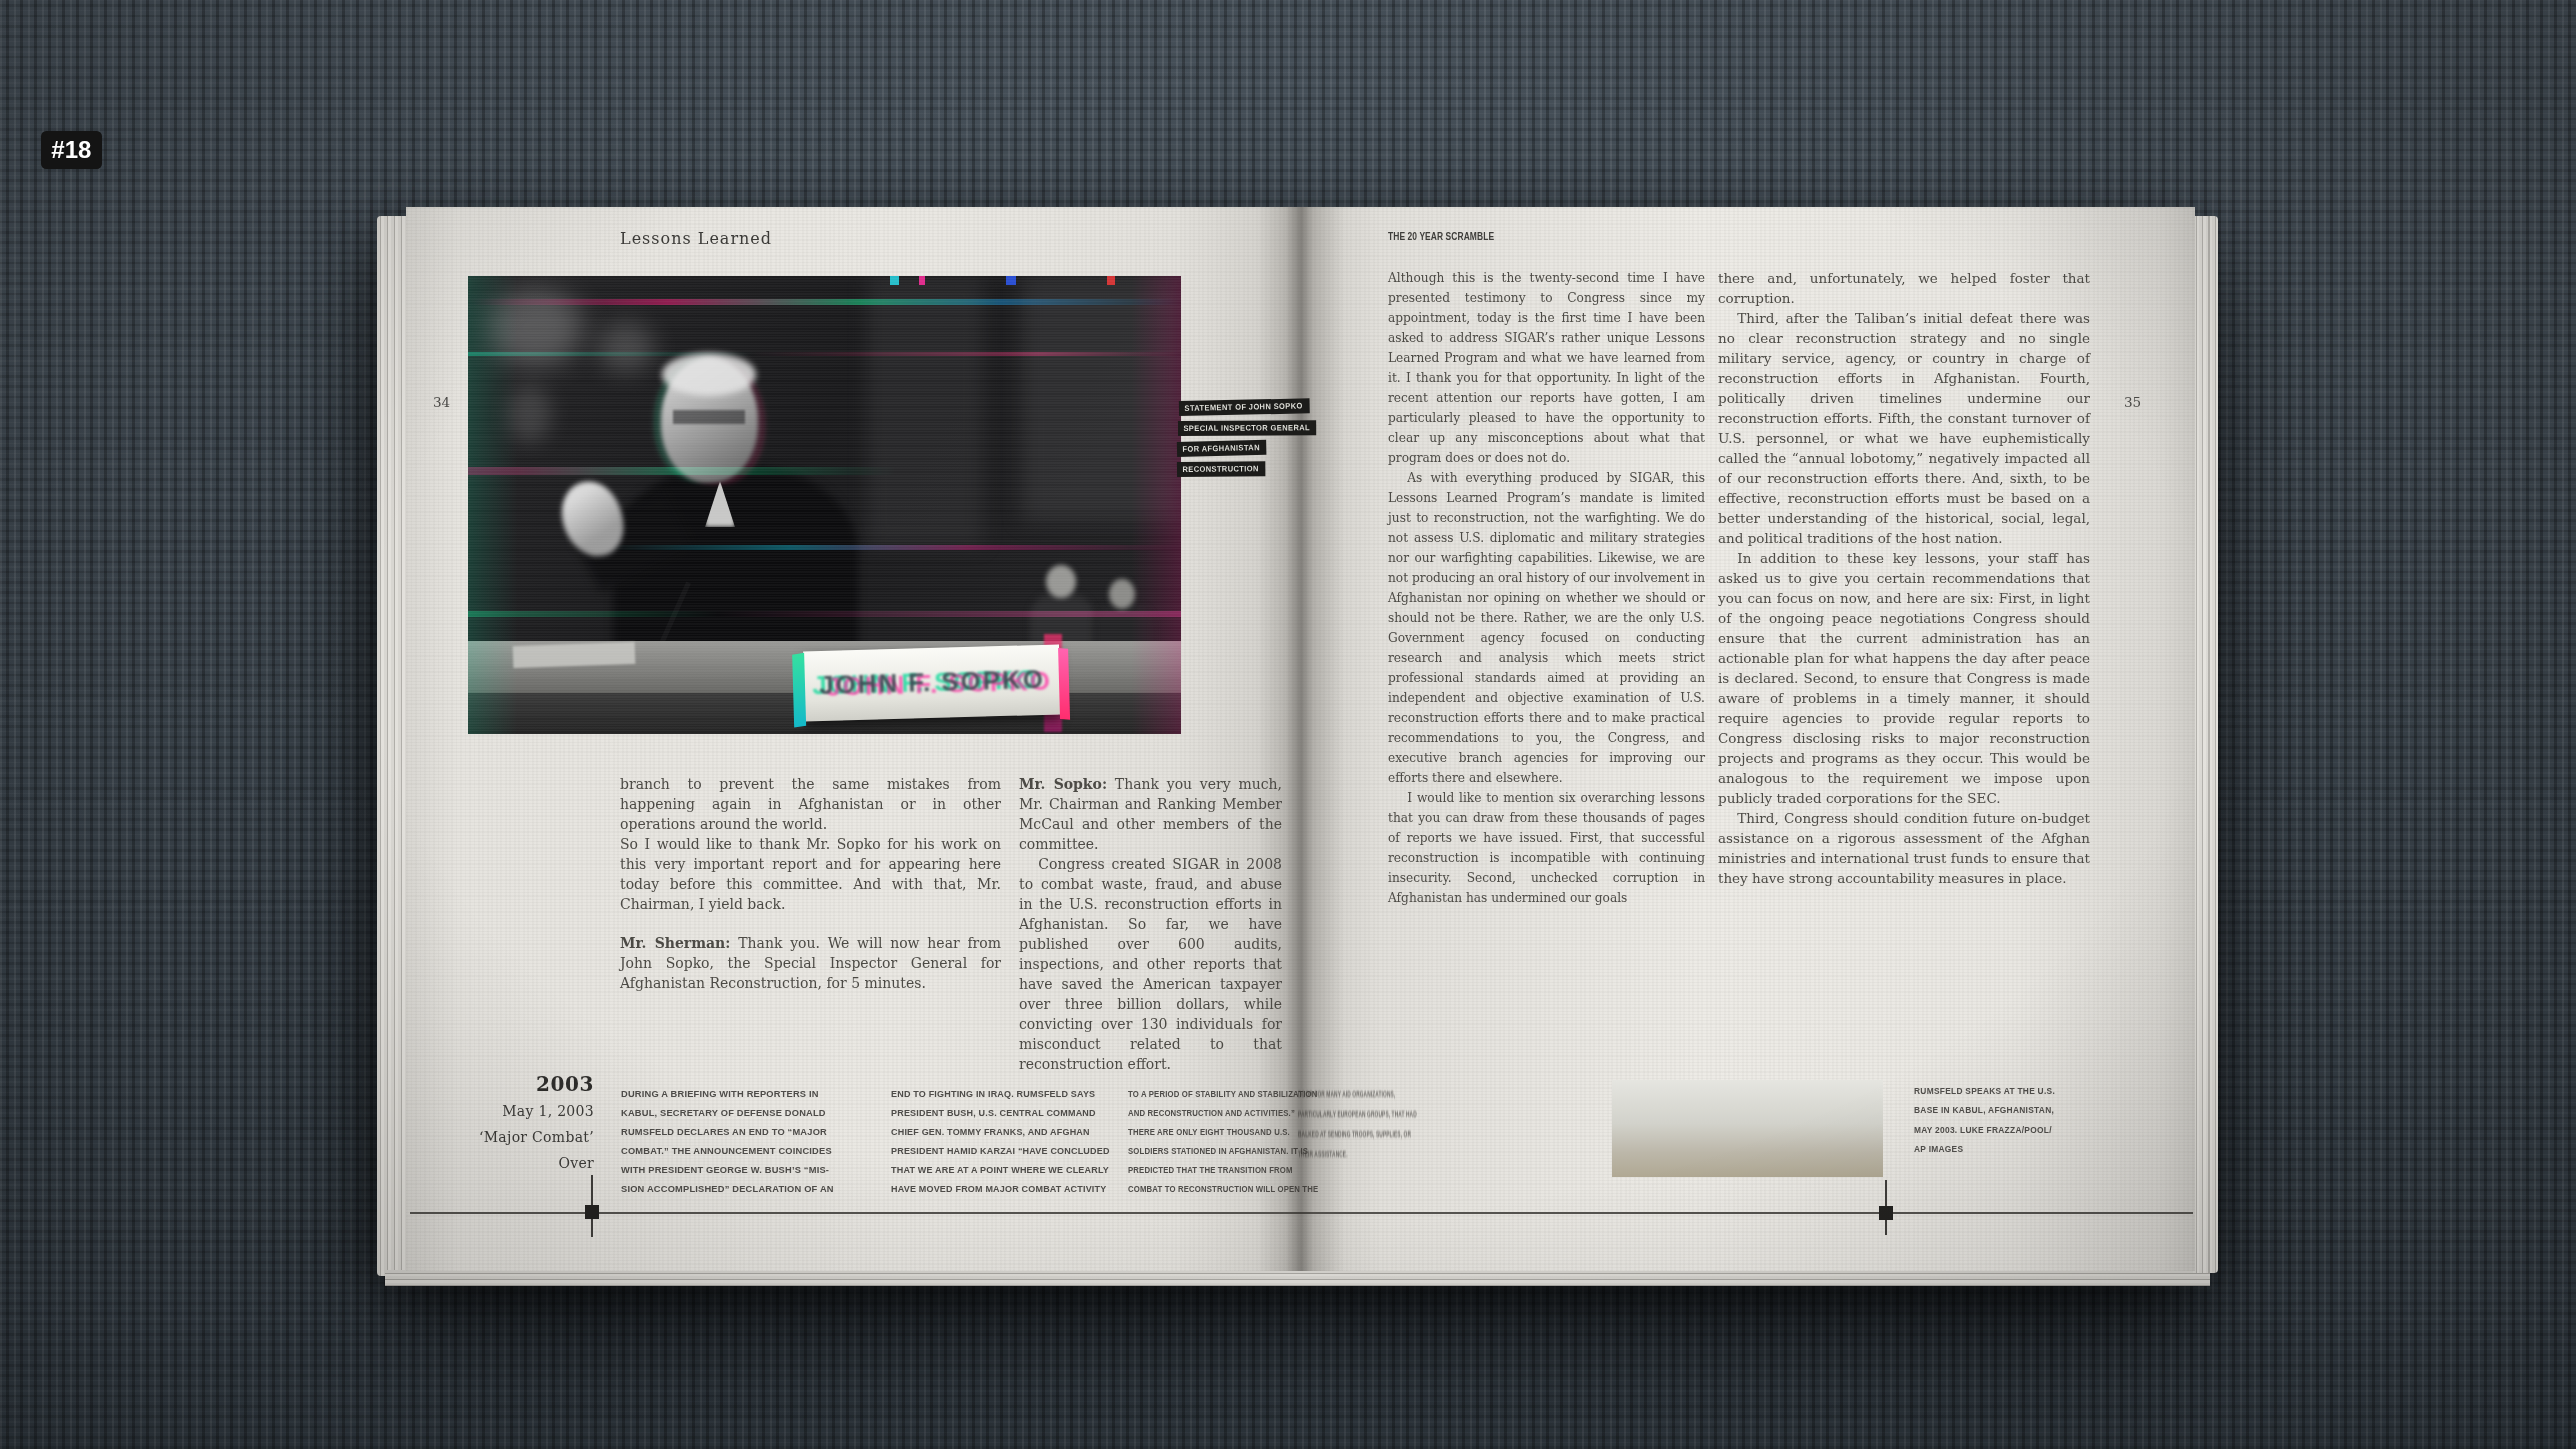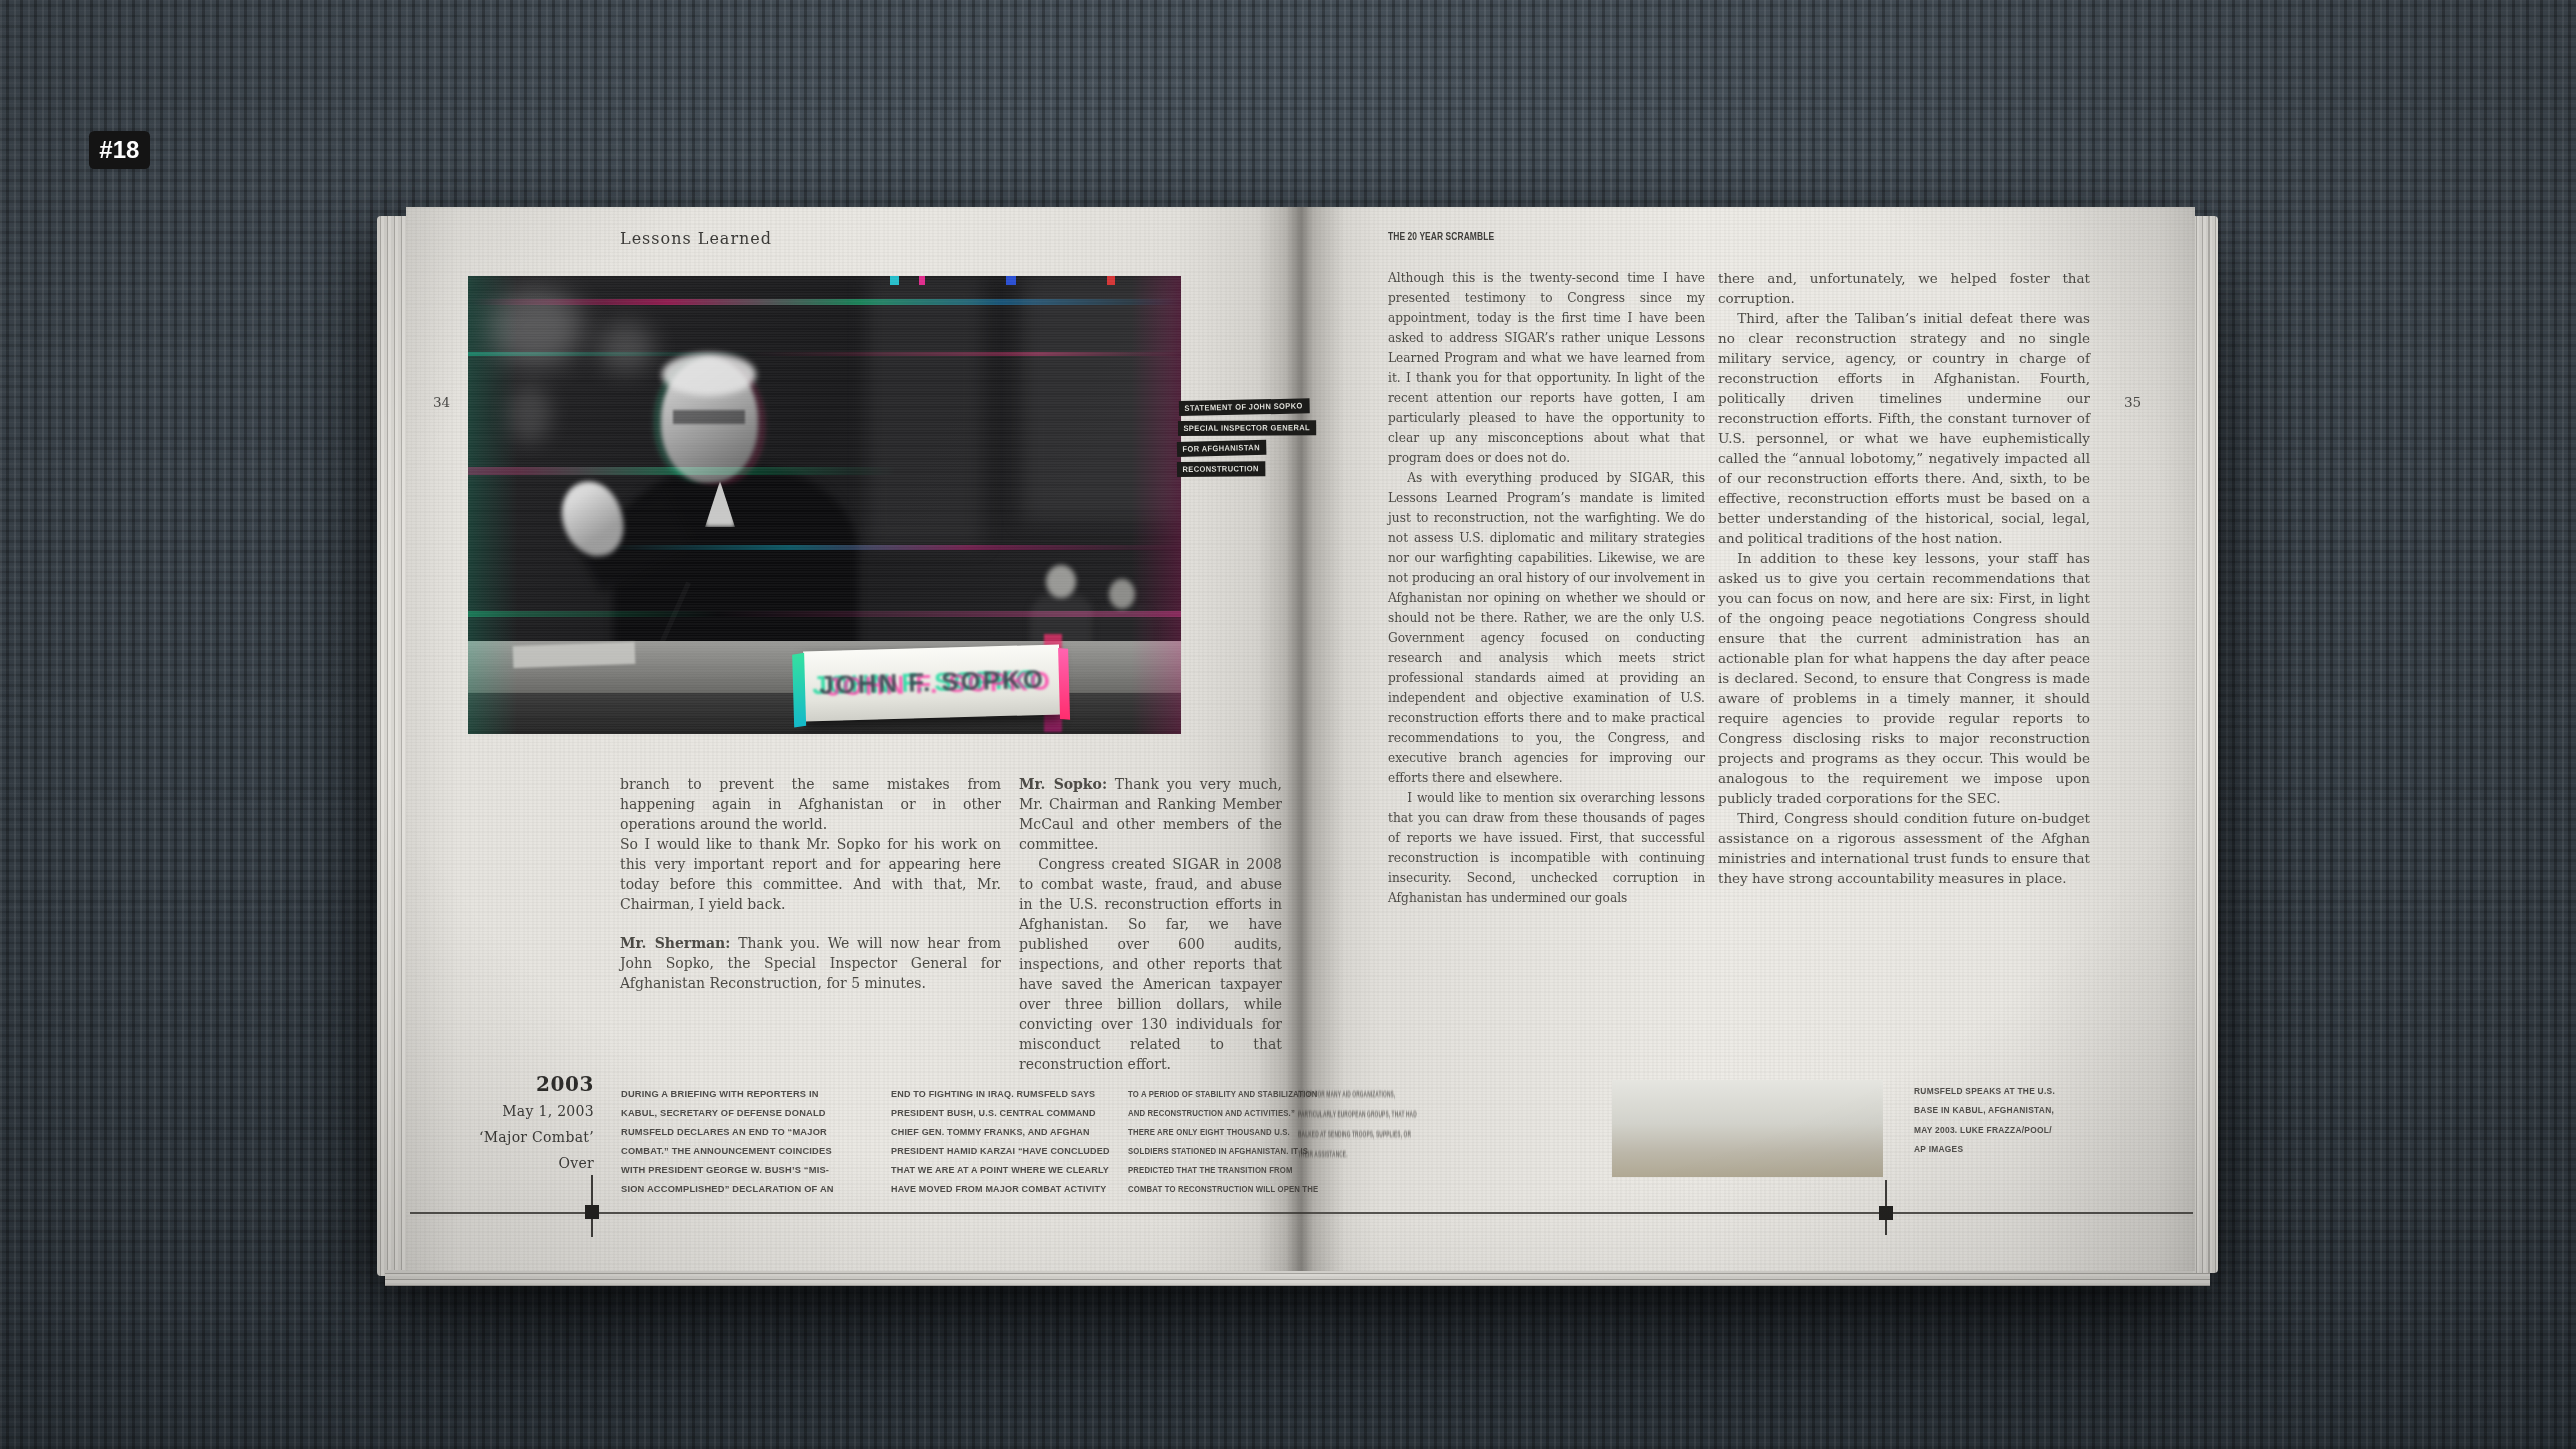--- a/index.html
+++ b/index.html
@@ -8,21 +8,21 @@
     background-color:#3d464e;
     background-image:
       repeating-linear-gradient(90deg, rgba(255,255,255,.08) 0 1.9px, rgba(255,255,255,0) 1.9px 6.4px, rgba(0,0,0,.26) 6.4px 9px, rgba(0,0,0,0) 9px 14px),
       repeating-linear-gradient(0deg, rgba(0,0,0,.14) 0 2.6px, rgba(0,0,0,0) 2.6px 5.8px, rgba(255,255,255,.03) 5.8px 7px, rgba(0,0,0,0) 7px 10.3px),
       linear-gradient(180deg,#47515a 0%,#3b444c 45%,#333c44 100%);
   }
   #vignette{position:absolute;inset:0;background:radial-gradient(ellipse at 50% 45%, rgba(0,0,0,0) 50%, rgba(0,0,0,.28) 100%);pointer-events:none;z-index:40;}
 
   
   .badge{position:absolute;left:41px;top:131px;background:#141414;color:#fff;
-    font:700 24px "Liberation Sans",sans-serif;padding:5.2px 10.3px;border-radius:5.2px;z-index:50;margin-left:48px;}
+    font:700 24px "Liberation Sans",sans-serif;padding:5.2px 10.3px;border-radius:5.2px;z-index:50;}
 
   
   .book-shadow{position:absolute;left:394px;top:219px;width:1811px;height:1050px;
     box-shadow:0 35px 77px rgba(0,0,0,.65), 0 90px 167px rgba(0,0,0,.4), -19.3px 13px 52px rgba(0,0,0,.45);z-index:1;}
   .edge-left{position:absolute;left:377px;top:216px;width:30px;height:1060px;z-index:2;
     background:repeating-linear-gradient(90deg,#d8d6d1 0 2.6px,#b0aea9 2.6px 3.9px,#e3e1dc 3.9px 7px);border-radius:3.9px 0 0 3.9px;}
   .edge-bottom{position:absolute;left:385px;top:1270px;width:1825px;height:15.5px;z-index:2;
     background:repeating-linear-gradient(180deg,#d6d4cf 0 2.6px,#a9a7a2 2.6px 3.9px,#dfddd8 3.9px 6.4px);}
   .edge-right{position:absolute;left:2193px;top:216px;width:24.5px;height:1057px;z-index:2;
     background:repeating-linear-gradient(90deg,#dcdad5 0 2.6px,#b4b2ad 2.6px 3.9px,#e5e3de 3.9px 6.4px);border-radius:0 3.9px 3.9px 0;}

